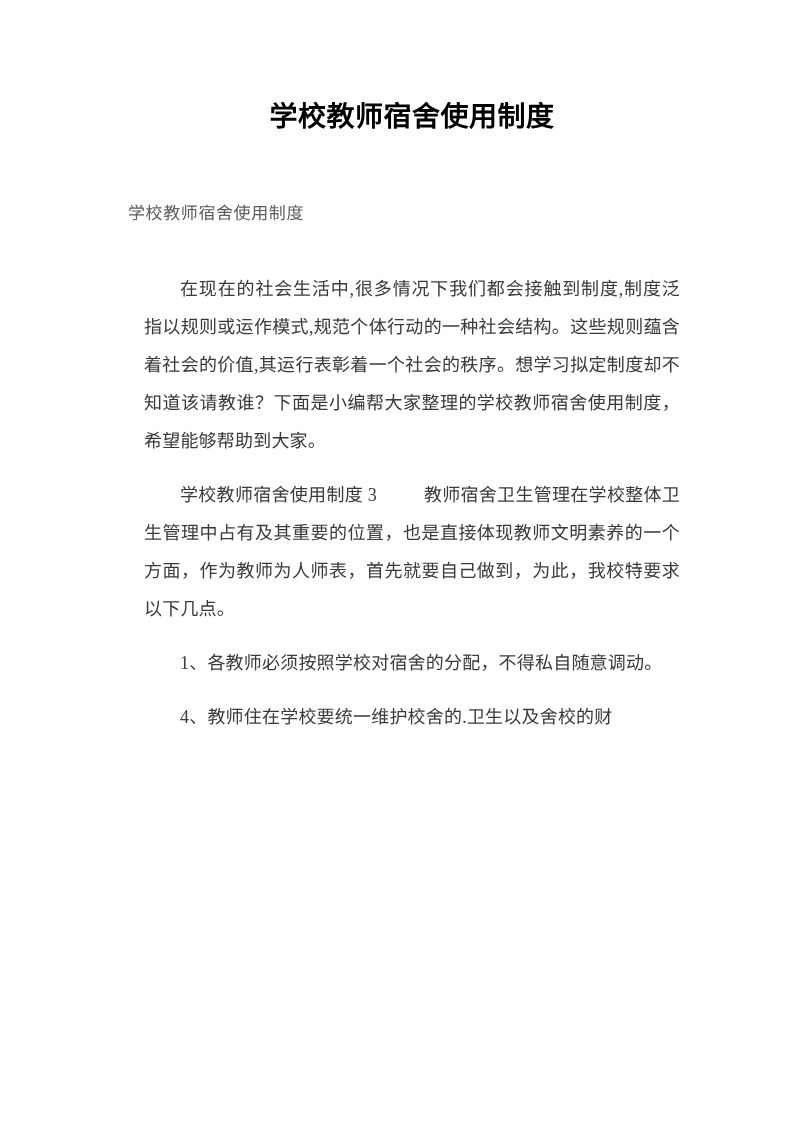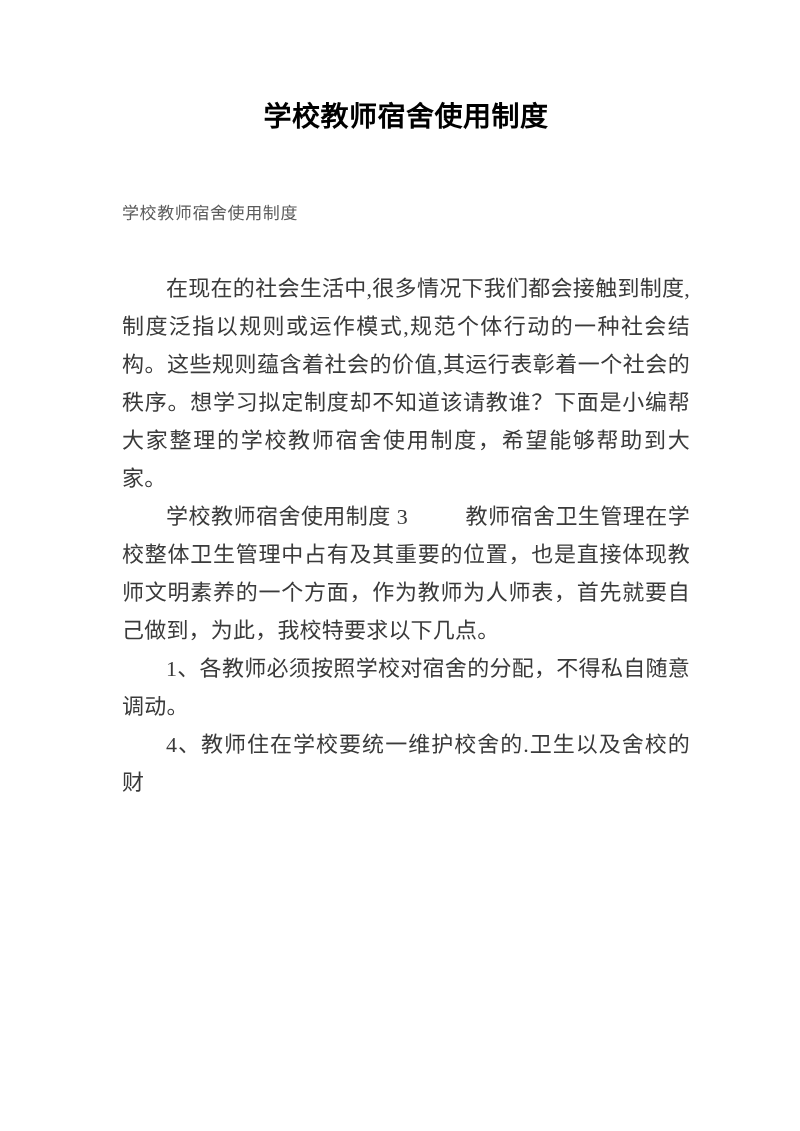--- a/index.html
+++ b/index.html
@@ -13,21 +13,21 @@
     width: 800px;
     height: 1131px;
     margin: 0 auto;
     background: #ffffff;
     overflow: hidden;
     box-sizing: border-box;
   }
 
   .doc-body {
     position: absolute;
-    left: 122px;
+    left: 128px;
     top: 0;
     width: 568px;
   }
 
   
   .doc-title {
     margin: 0;
     padding: 0;
     font-family: "Liberation Serif", "DejaVu Serif", serif;
     font-weight: bold;
@@ -52,24 +52,24 @@
     letter-spacing: 0.6px;
     margin-top: 68px;
   }
 
   
   .para-block {
     margin-top: 44px;
   }
 
   p.para {
-    margin: 0;
+    margin: 16px;
     padding: 0;
     font-family: "Liberation Serif", "DejaVu Serif", serif;
-    font-size: 22px;
+    font-size: 18px;
     line-height: 38px;
     color: #3a3a3a;
     text-align: justify;
     text-justify: inter-character;
     letter-spacing: 0.2px;
     text-indent: 2em;
     word-break: break-all;
   }
 
   p.para.tight {

